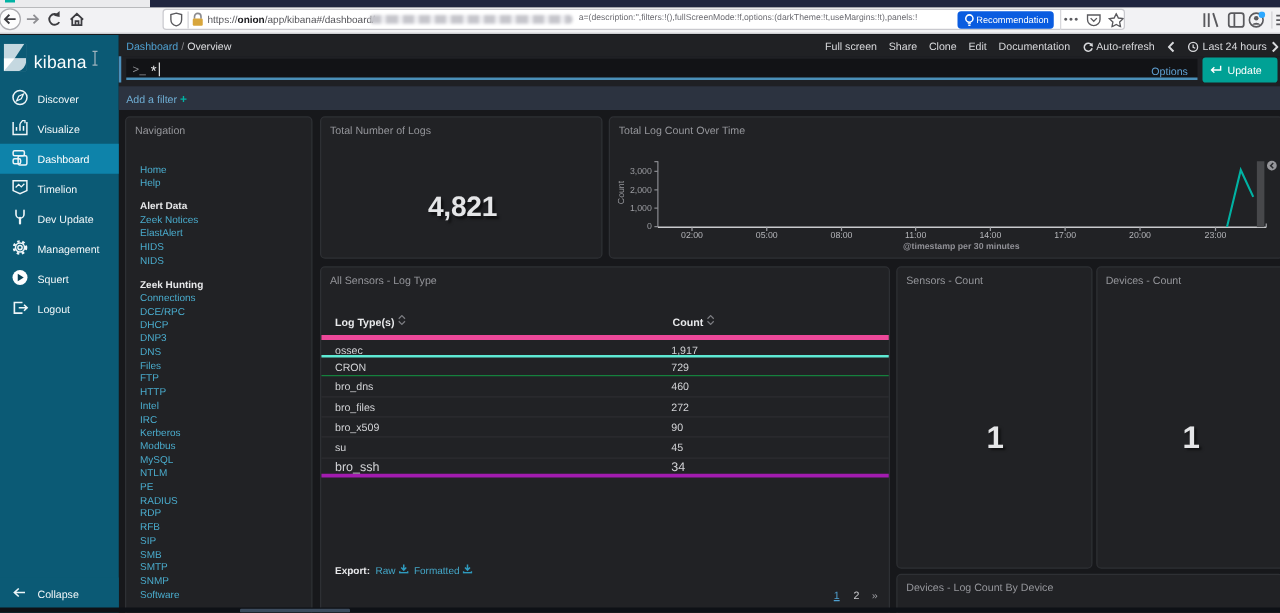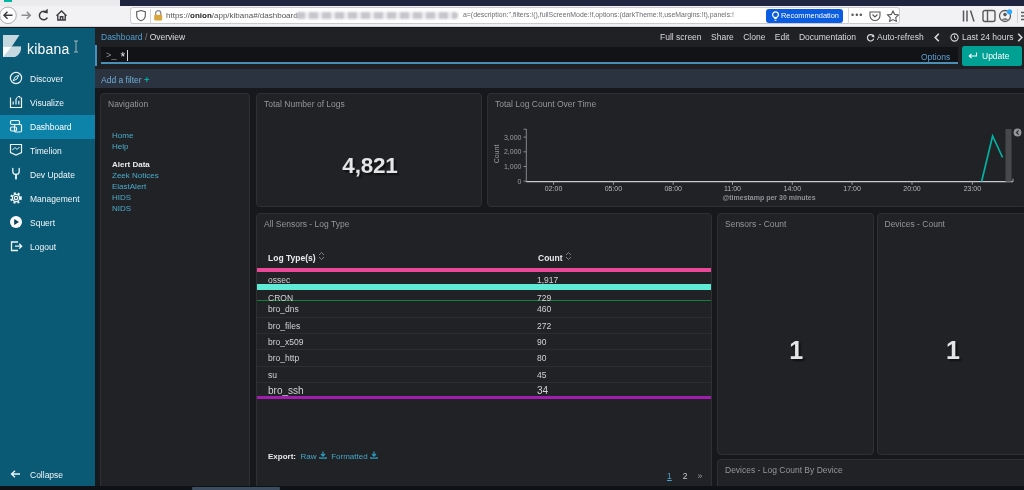--- a/index.html
+++ b/index.html
@@ -162,20 +162,44 @@
 
 <div class="panel" style="left:100px;top:93px;width:150px;height:400px">
   <div class="ptitle">Navigation</div>
   <div class="abs" style="left:11px;top:36px;font-size:8px;line-height:11px;color:#4aaccd;white-space:pre">Home
 Help</div>
   <div class="abs" style="left:11px;top:65px;font-size:8px;line-height:11.1px;color:#4aaccd;white-space:pre"><b style="color:#e8e9eb">Alert Data</b>
 Zeek Notices
 ElastAlert
 HIDS
 NIDS</div>
+  <div class="abs" style="left:11px;top:129px;font-size:8px;line-height:10.78px;color:#4aaccd;white-space:pre"><b style="color:#e8e9eb">Zeek Hunting</b>
+Connections
+DCE/RPC
+DHCP
+DNP3
+DNS
+Files
+FTP
+HTTP
+Intel
+IRC
+Kerberos
+Modbus
+MySQL
+NTLM
+PE
+RADIUS
+RDP
+RFB
+SIP
+SMB
+SMTP
+SNMP
+Software</div>
 </div>
 
 <div class="panel" style="left:256px;top:93px;width:226px;height:114px">
   <div class="ptitle">Total Number of Logs</div>
   <div class="abs" style="left:0;top:59px;width:226px;text-align:center;font-size:22.5px;font-weight:bold;color:#e4e5e7;letter-spacing:-0.2px;text-shadow:2px 2px 2px rgba(0,0,0,0.55)">4,821</div>
 </div>
 
 <div class="panel" style="left:487px;top:93px;width:540px;height:114px">
   <div class="ptitle">Total Log Count Over Time</div>
   <svg class="abs" style="left:0;top:0" width="538" height="112" viewBox="0 0 538 112">
@@ -214,25 +238,24 @@
         <path d="M1 3 L3.5 0.5 L6 3 M1 5 L3.5 7.5 L6 5" fill="none" stroke="#7c7d82" stroke-width="1"></path>
       </svg>
   </div>
   <div class="abs" style="left:281px;top:38px;font-size:8.5px;font-weight:bold;color:#e8e9eb">Count
     <svg style="display:inline-block;vertical-align:1px" width="7" height="8" viewBox="0 0 7 8">
         <path d="M1 3 L3.5 0.5 L6 3 M1 5 L3.5 7.5 L6 5" fill="none" stroke="#7c7d82" stroke-width="1"></path>
       </svg>
   </div>
   <div class="abs" style="left:0;top:53.5px;width:456px">
     <div style="height:16.4px;border-top:4px solid #ec4899;color:#d2d3d6;font-size:8.5px;line-height:16.4px"><span style="padding-left:11px;display:inline-block;width:280px">ossec</span>1,917</div>
-    <div style="height:16.4px;border-top:6px solid #5eead4;color:#d2d3d6;font-size:8.5px;line-height:16.4px"><span style="padding-left:11px;display:inline-block;width:280px">CRON</span>729</div>
+    <div style="height:16.4px;border-top:2px solid #5eead4;color:#d2d3d6;font-size:8.5px;line-height:16.4px"><span style="padding-left:11px;display:inline-block;width:280px">CRON</span>729</div>
     <div style="height:16.4px;border-top:1px solid #15803d;color:#d2d3d6;font-size:8.5px;line-height:16.4px"><span style="padding-left:11px;display:inline-block;width:280px">bro_dns</span>460</div>
     <div style="height:16.4px;border-top:1px solid #2c2d31;color:#d2d3d6;font-size:8.5px;line-height:16.4px"><span style="padding-left:11px;display:inline-block;width:280px">bro_files</span>272</div>
     <div style="height:16.4px;border-top:1px solid #2c2d31;color:#d2d3d6;font-size:8.5px;line-height:16.4px"><span style="padding-left:11px;display:inline-block;width:280px">bro_x509</span>90</div>
-    <div style="height:16.4px;border-top:1px solid #2c2d31;color:#d2d3d6;font-size:8.5px;line-height:16.4px"><span style="padding-left:11px;display:inline-block;width:280px">bro_http</span>80</div>
     <div style="height:16.4px;border-top:1px solid #2c2d31;color:#d2d3d6;font-size:8.5px;line-height:16.4px"><span style="padding-left:11px;display:inline-block;width:280px">su</span>45</div>
     <div style="height:16.4px;border-top:1px solid #2c2d31;border-bottom:3px solid #a21caf;color:#d2d3d6;font-size:10px;line-height:16.4px"><span style="padding-left:11px;display:inline-block;width:280px">bro_ssh</span>34</div>
   </div>
   <div class="abs" style="left:11px;top:237px;font-size:8px;color:#e8e9eb"><b>Export:</b>&nbsp; <span style="color:#44a6c7">Raw</span>
     <svg style="display:inline-block" width="8" height="8" viewBox="0 0 8 8">
         <path d="M4 0.5 V4.5 M2 3 L4 5.2 L6 3 M0.8 6 v1.2 h6.4 V6" stroke="#2f9bbf" stroke-width="1.2" fill="none"></path>
       </svg>
     <span style="color:#44a6c7">&nbsp;Formatted</span>
     <svg style="display:inline-block" width="8" height="8" viewBox="0 0 8 8">
         <path d="M4 0.5 V4.5 M2 3 L4 5.2 L6 3 M0.8 6 v1.2 h6.4 V6" stroke="#2f9bbf" stroke-width="1.2" fill="none"></path>

